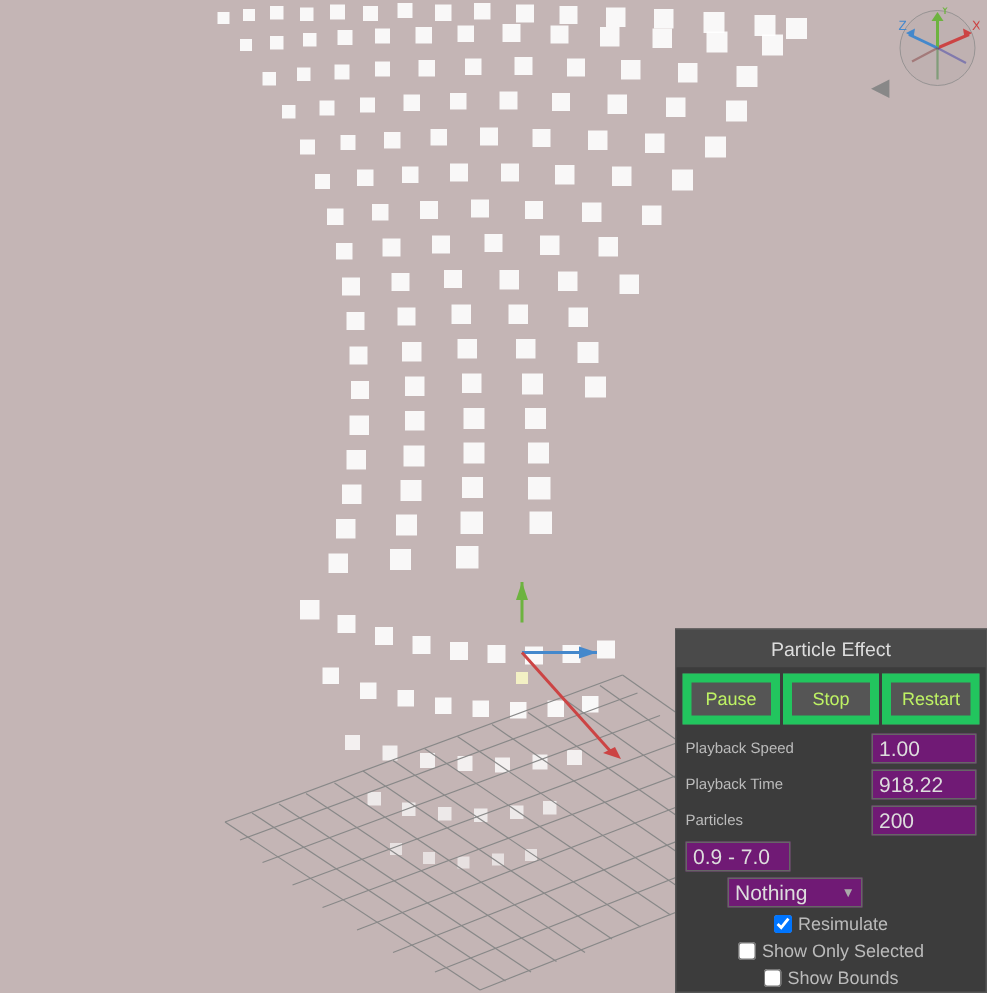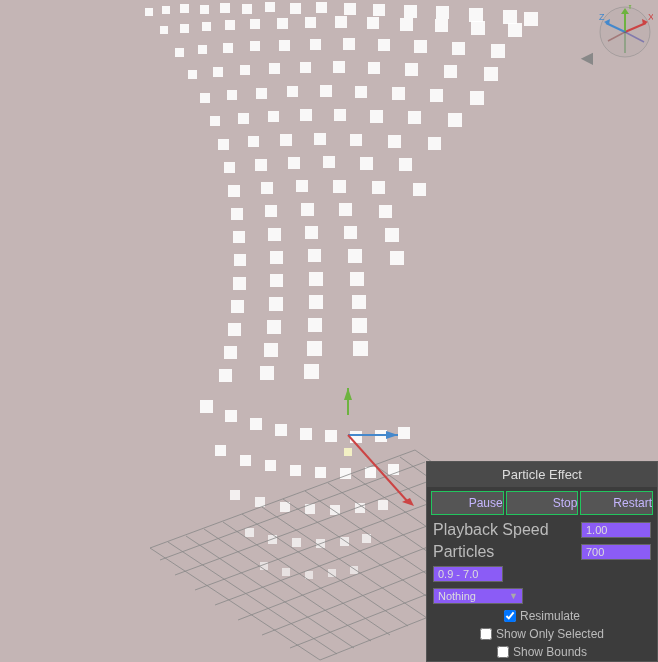--- a/index.html
+++ b/index.html
@@ -45,21 +45,21 @@
       right: 65px;
       color: #888;
       font-size: 16px;
     }
 
     
     #panel {
       position: absolute;
       bottom: 0;
       right: 0;
-      width: 232px;
+      width: 208px;
       background: #3c3c3c;
       border: 1px solid #555;
     }
 
     .panel-title {
       background: #4a4a4a;
       color: #ddd;
       text-align: center;
       padding: 5px 0;
       font-size: 13px;
@@ -70,57 +70,58 @@
       display: flex;
       gap: 2px;
       padding: 4px 4px;
       background: #3c3c3c;
     }
 
     .panel-btn {
       flex: 1;
       padding: 4px 0;
       background: #555;
-      border: 1px solid #22c55e;
-      color: #c4b5fd;
+      border: 6px solid #22c55e;
+      color: #bef264;
       font-size: 12px;
       cursor: pointer;
-      text-align: right;
+      text-align: center;
     }
 
     .panel-row {
       display: flex;
       align-items: center;
       padding: 2px 6px;
       color: #ccc;
       min-height: 22px;
     }
 
     .panel-row-label {
       flex: 1;
-      font-size: 16px;
+      font-size: 10px;
       color: #bbb;
     }
 
     .panel-row-value {
-      font-size: 11px;
+      font-size: 14px;
       color: #ddd;
-      background: #8b5cf6;
+      background: #701a75;
       border: 1px solid #666;
       padding: 1px 4px;
       min-width: 70px;
       text-align: left;
     }
 
     .panel-row-value.dropdown {
       display: flex;
       align-items: center;
       justify-content: space-between;
       min-width: 90px;
       cursor: pointer;
+      margin-left: 28px;
     }
 
     .panel-row-value.dropdown::after {
       content: '▼';
       font-size: 9px;
       color: #aaa;
     }
 
     .panel-checkbox-row {
       display: flex;
@@ -389,24 +390,28 @@
     <button class="panel-btn">Pause</button>
     <button class="panel-btn">Stop</button>
     <button class="panel-btn">Restart</button>
   </div>
 
   <div class="panel-row">
     <span class="panel-row-label">Playback Speed</span>
     <span class="panel-row-value">1.00</span>
   </div>
 
+  <div class="panel-row">
+    <span class="panel-row-label">Playback Time</span>
+    <span class="panel-row-value">918.22</span>
+  </div>
 
   <div class="panel-row">
     <span class="panel-row-label">Particles</span>
-    <span class="panel-row-value">700</span>
+    <span class="panel-row-value">200</span>
   </div>
 
   <div class="panel-row">
     <span class="panel-row-value">0.9 - 7.0</span>
   </div>
 
   <div class="panel-row">
     <span class="panel-row-value dropdown">
       <span>Nothing</span>
     </span>

